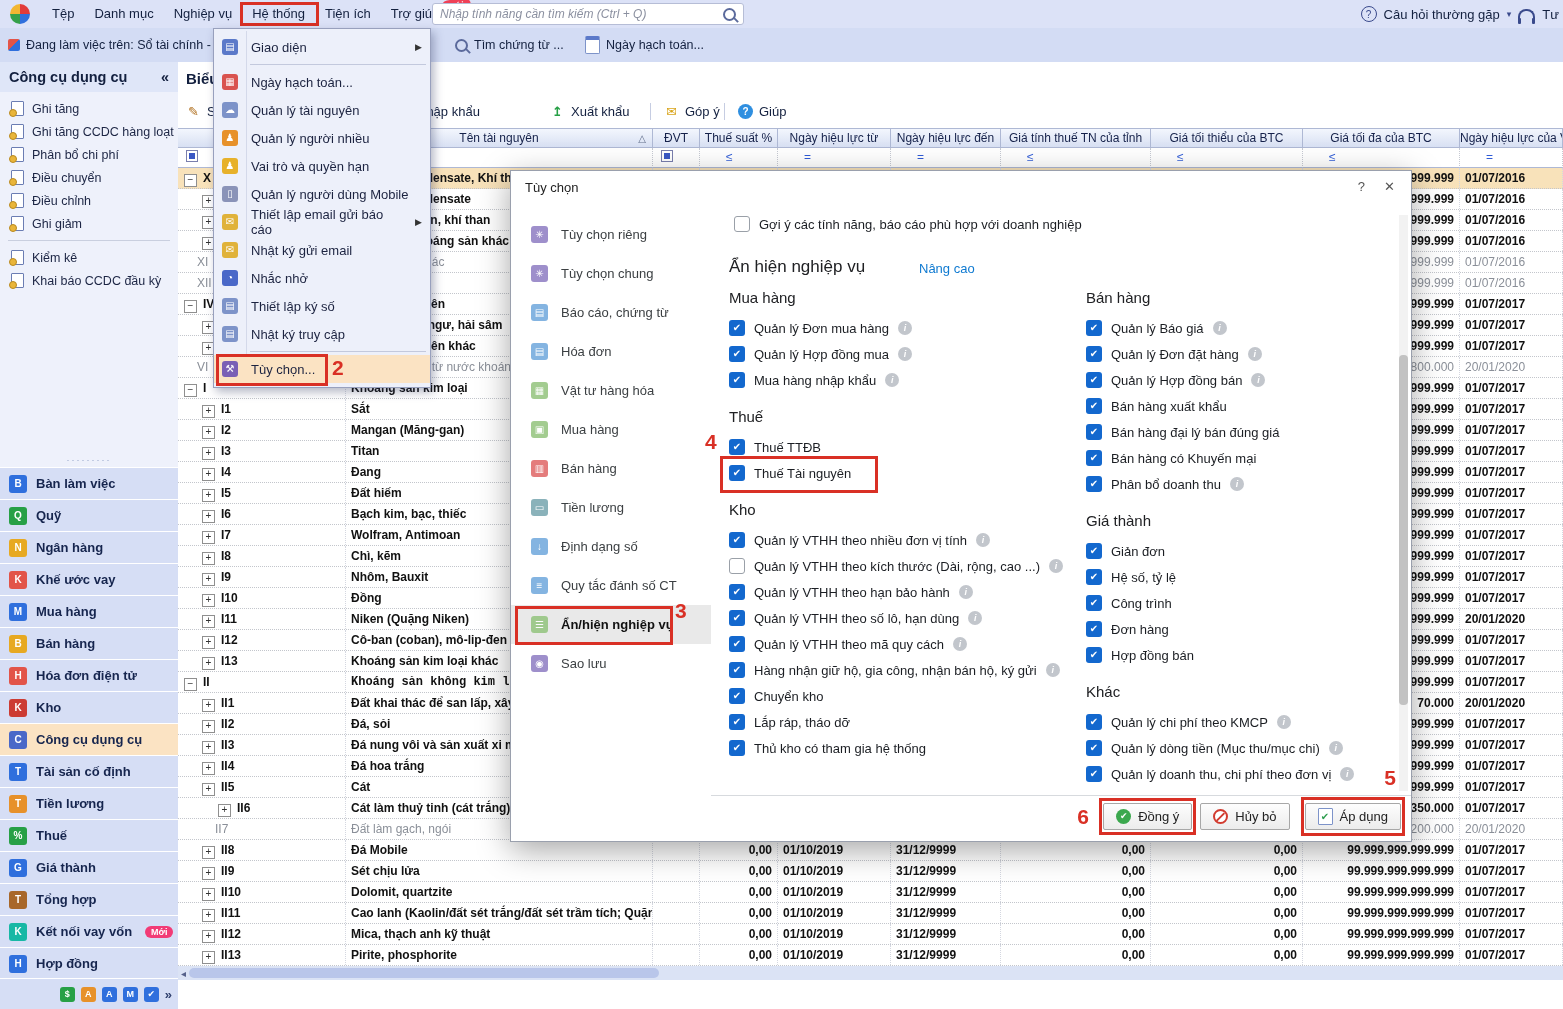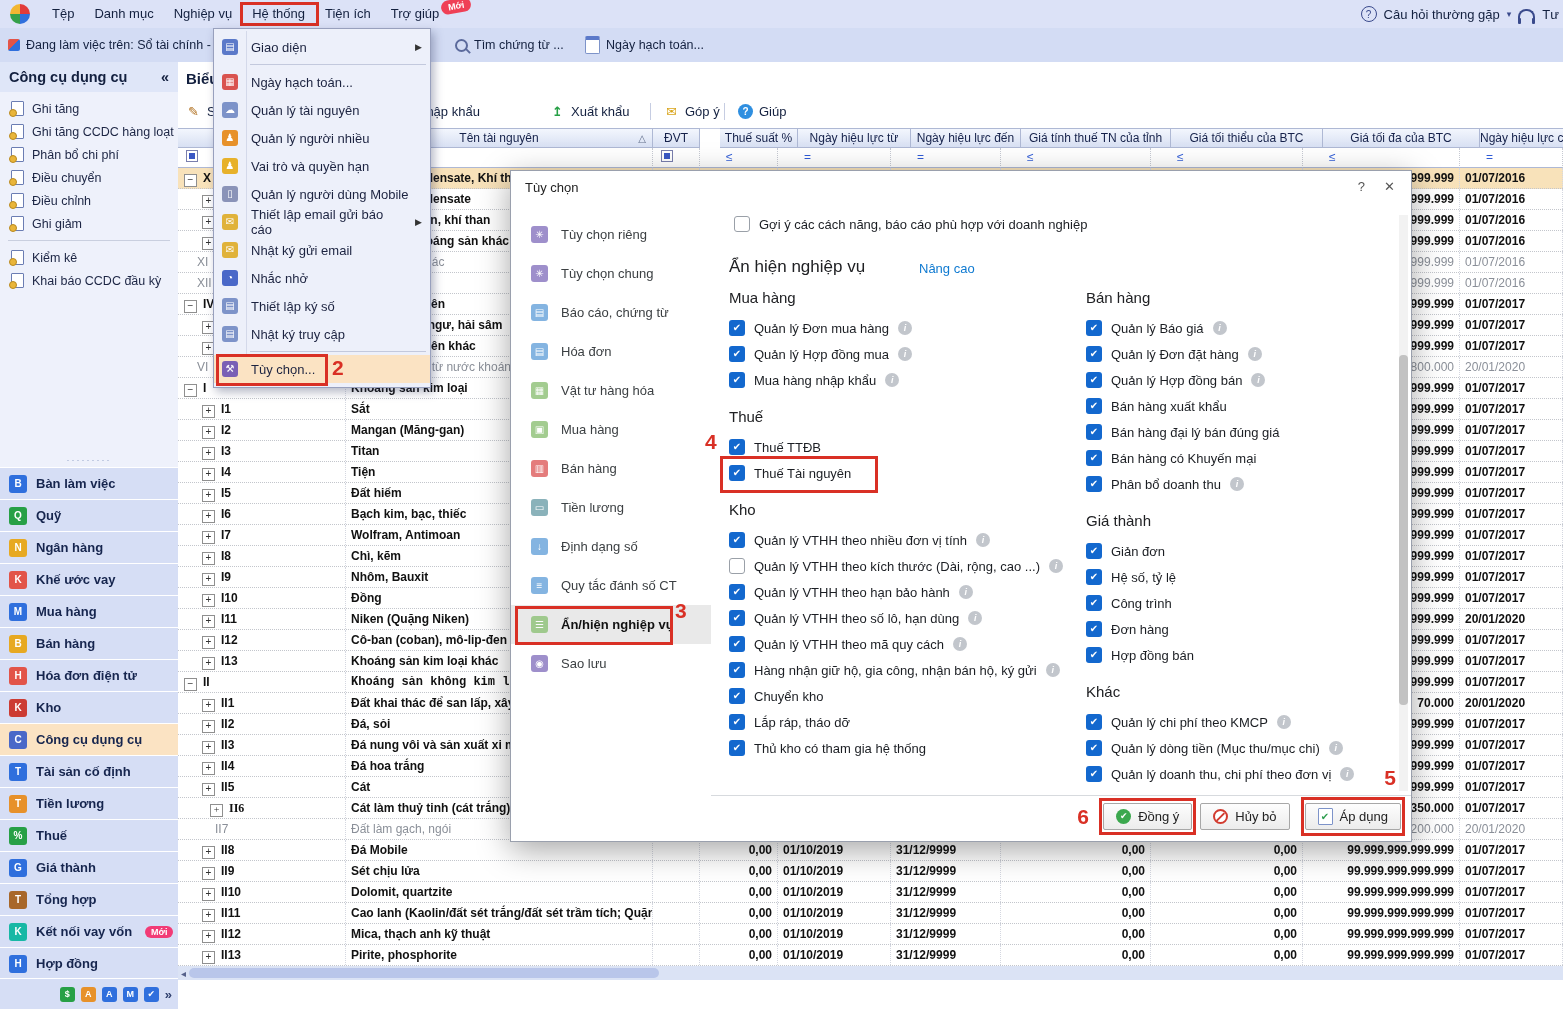--- a/index.html
+++ b/index.html
@@ -142,20 +142,24 @@
     <span class="logo"></span>
     <span class="menus">
         <span class="menu-item">Tệp</span>
         <span class="menu-item">Danh mục</span>
         <span class="menu-item">Nghiệp vụ</span>
         <span class="menu-item">Hệ thống<span class="abox" style="inset: 2px -4px 2px -2px;"></span><span class="anum" style="left: 64px; top: 22px;">1</span></span>
         <span class="menu-item">Tiện ích</span>
         <span class="menu-item">Trợ giúp</span>
       </span>
     <span class="badge-new">Mới</span>
+    <div class="searchbox">
+      <span class="searchph">Nhập tính năng cần tìm kiếm (Ctrl + Q)</span>
+      <span class="mag"></span>
+    </div>
     <div class="top-right">
       <span class="qcirc">?</span>
       <span>Câu hỏi thường gặp</span>
       <span class="caret">▾</span>
       <span class="headset"></span>
       <span>Tư</span>
     </div>
   </div>
 
   <div class="workbar">
@@ -314,21 +318,21 @@
           <span class="qblue">?</span>
           <span>Giúp</span>
         </span>
         <span class="tb-sep" style="left: 472px;"></span>
         <span class="tb-sep" style="left: 546px;"></span>
       </div>
     <div class="thead" id="thead">
         <div class="hcell" style="width: 168px;"></div>
         <div class="hcell" style="width: 307px;">Tên tài nguyên<span class="sort">△</span></div>
         <div class="hcell" style="width: 47px;">ĐVT</div>
-        <div class="hcell" style="width: 78px; margin-left: 20px;">Thuế suất %</div>
+        <div class="hcell" style="width: 78px;">Thuế suất %</div>
         <div class="hcell" style="width: 113px;">Ngày hiệu lực từ</div>
         <div class="hcell" style="width: 110px;">Ngày hiệu lực đến</div>
         <div class="hcell" style="width: 150px;">Giá tính thuế TN của tỉnh</div>
         <div class="hcell" style="width: 152px;">Giá tối thiểu của BTC</div>
         <div class="hcell" style="width: 157px;">Giá tối đa của BTC</div>
         <div class="hcell" style="width: 103px;">Ngày hiệu lực của V</div>
       </div>
     <div class="tfilter" id="tfilter">
         <div class="fcell" style="width: 168px;"><span class="fbox"></span></div>
         <div class="fcell" style="width: 307px;"></div>
@@ -505,21 +509,21 @@
           <div class="cell b num" style="width: 78px;"></div>
           <div class="cell b" style="width: 113px;"></div>
           <div class="cell b" style="width: 110px;"></div>
           <div class="cell b num" style="width: 150px;"></div>
           <div class="cell b num" style="width: 152px;"></div>
           <div class="cell b num" style="width: 157px;">99.999.999.999.999</div>
           <div class="cell b" style="width: 103px;">01/07/2017</div>
         </div>
         <div class="trow">
           <div class="cell b" style="width: 168px; padding-left: 24px;"><span class="tbox">+</span>I4</div>
-          <div class="cell b" style="width: 307px;">Tiện</div>
+          <div class="cell b" style="width: 307px;">Đang</div>
           <div class="cell b" style="width: 47px;"></div>
           <div class="cell b num" style="width: 78px;"></div>
           <div class="cell b" style="width: 113px;"></div>
           <div class="cell b" style="width: 110px;"></div>
           <div class="cell b num" style="width: 150px;"></div>
           <div class="cell b num" style="width: 152px;"></div>
           <div class="cell b num" style="width: 157px;">99.999.999.999.999</div>
           <div class="cell b" style="width: 103px;">01/07/2017</div>
         </div>
         <div class="trow">
@@ -696,21 +700,21 @@
           <div class="cell b" style="width: 47px;"></div>
           <div class="cell b num" style="width: 78px;"></div>
           <div class="cell b" style="width: 113px;"></div>
           <div class="cell b" style="width: 110px;"></div>
           <div class="cell b num" style="width: 150px;"></div>
           <div class="cell b num" style="width: 152px;"></div>
           <div class="cell b num" style="width: 157px;">99.999.999.999.999</div>
           <div class="cell b" style="width: 103px;">01/07/2017</div>
         </div>
         <div class="trow">
-          <div class="cell b" style="width: 168px; padding-left: 32px; font-family: Liberation Serif, serif;"><span class="tbox">+</span>II6</div>
+          <div class="cell b" style="width: 168px; padding-left: 40px;"><span class="tbox">+</span>II6</div>
           <div class="cell b" style="width: 307px;">Cát làm thuỷ tinh (cát trắng)</div>
           <div class="cell b" style="width: 47px;"></div>
           <div class="cell b num" style="width: 78px;"></div>
           <div class="cell b" style="width: 113px;"></div>
           <div class="cell b" style="width: 110px;"></div>
           <div class="cell b num" style="width: 150px;"></div>
           <div class="cell b num" style="width: 152px;"></div>
           <div class="cell b num" style="width: 157px;">350.000</div>
           <div class="cell b" style="width: 103px;">01/07/2017</div>
         </div>
@@ -913,21 +917,21 @@
           <span class="abox" style="left: 4px; top: 1px; width: 152px; height: 33px;"></span>
           <span class="anum" style="left: 164px; top: -6px;">3</span>
         </div>
         <div class="dnav-item">
           <span class="tile dtile" style="background: rgb(142, 124, 195);">◉</span>
           <span>Sao lưu</span>
         </div>
       </div>
     <div class="dlg-suggest">
       <span class="cb un"></span>
-      <span>Gợi ý các cách năng, báo cáo phù hợp với doanh nghiệp</span>
+      <span>Gợi ý các tính năng, báo cáo phù hợp với doanh nghiệp</span>
     </div>
     <div class="dlg-heading">Ẩn hiện nghiệp vụ</div>
     <div class="dlg-adv">Nâng cao</div>
     <div class="colL" id="colL">
         <div class="sec-title first">Mua hàng</div>
         <div class="chk-row">
           <span class="cb">✔</span>
           <span>Quản lý Đơn mua hàng</span>
           <span class="info">i</span>
         </div>

